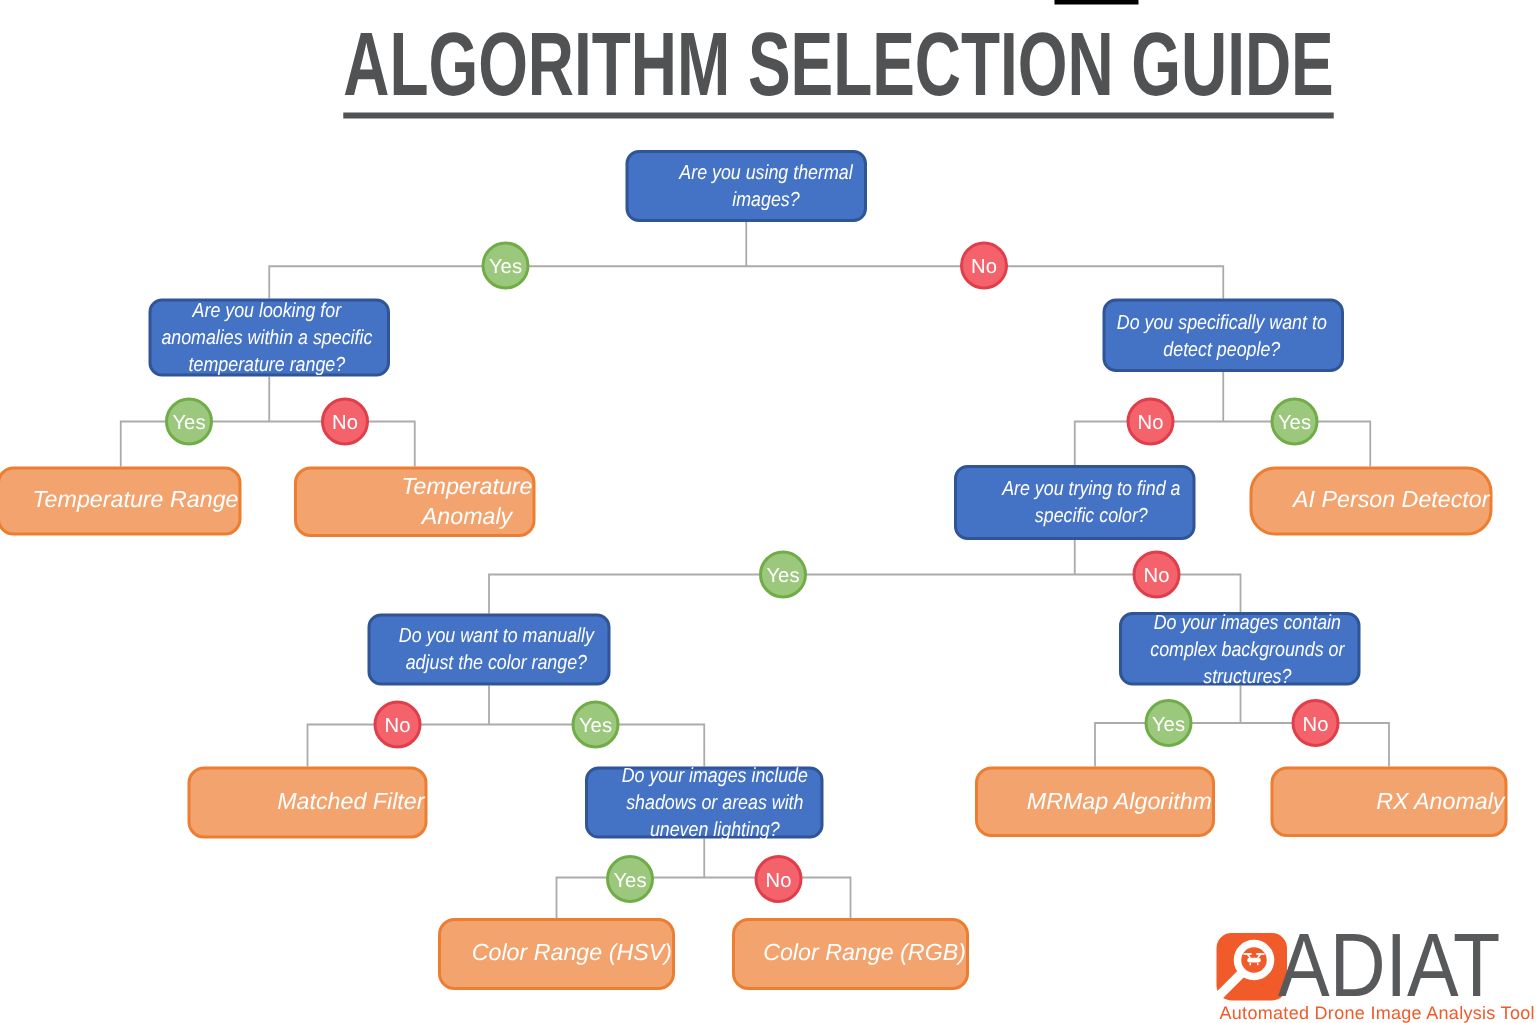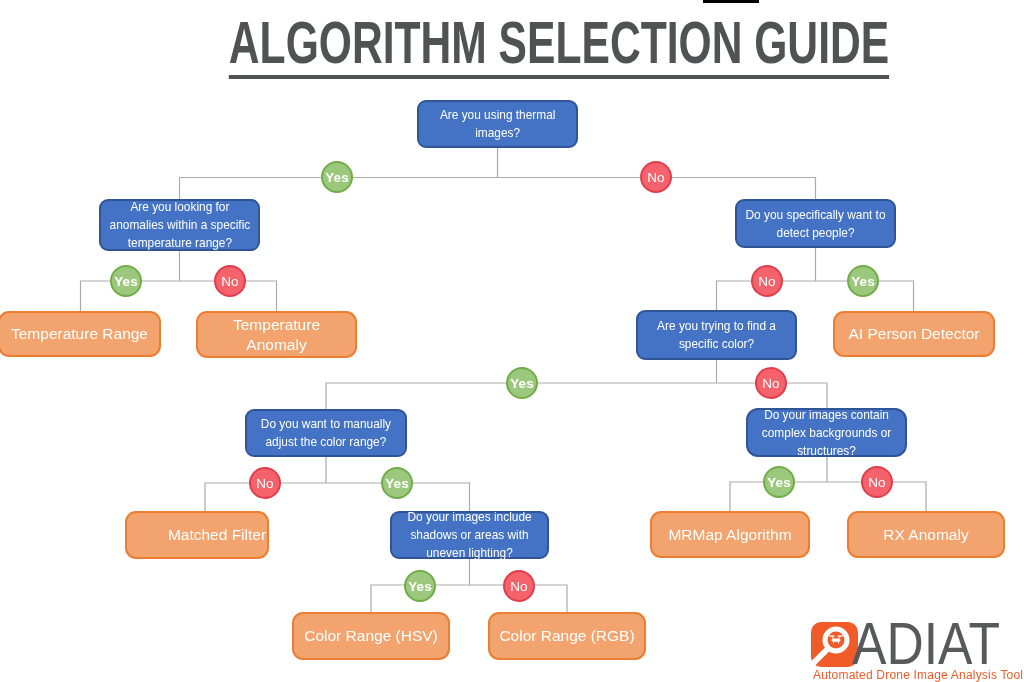--- a/index.html
+++ b/index.html
@@ -3,40 +3,40 @@
 <meta charset="utf-8">
 <style>
   html,body { margin:0; padding:0; }
   body { width:1024px; height:682px; background:#fff; font-family:"Liberation Sans", sans-serif; overflow:hidden; }
   #stage { position:relative; width:1024px; height:682px; }
   #artifact { position:absolute; left:703px; top:0; width:56px; height:3px; background:#000; }
   #title-wrap { position:absolute; left:0; top:12px; width:1024px; text-align:right; }
   #title { display:inline-block; font-size:60px; font-weight:bold; color:#515254; letter-spacing:0px; border-bottom:4px solid #515254; padding-bottom:2px; line-height:1.02; transform:scaleX(0.71); transform-origin:center top; white-space:nowrap; }
   #lines { position:absolute; left:0; top:0; width:1024px; height:682px; }
   #lines path { fill:none; stroke:var(--line); stroke-width:1.2px; }
-  .q, .r { position:absolute; display:flex; align-items:center; justify-content:center; text-align:center; color:#fff; box-sizing:border-box; }
+  .q, .r { position:absolute; display:flex; align-items:center; justify-content:flex-end; text-align:center; color:#fff; box-sizing:border-box;font-style:italic; }
   .q { background:var(--question-fill); border:2px solid var(--question-border); border-radius:9px; font-size:13.5px; line-height:18px; }
   .r { background:var(--result-fill); border:2px solid var(--result-border); border-radius:11px; font-size:15.5px; line-height:19.5px; }
   .q .txt { display:block; white-space:pre; transform:scaleX(0.88); transform-origin:center; }
   .r .txt { display:block; white-space:pre; }
   .badge { position:absolute; width:32px; height:32px; border-radius:50%; display:flex; align-items:center; justify-content:center; color:#fff; font-size:13.5px; box-sizing:border-box; border:2px solid; }
-  .badge.yes { background:var(--yes-fill); border-color:var(--yes-border);font-weight:bold; }
+  .badge.yes { background:var(--yes-fill); border-color:var(--yes-border); }
   .badge.no  { background:var(--no-fill);  border-color:var(--no-border); }
 
   #n-thermal      { left:417px; top:100px; width:161px; height:48px; }
   #n-temp-q       { left:99px;  top:199px; width:161px; height:52px; }
   #n-people       { left:735px; top:199px; width:161px; height:49px; }
   #n-color        { left:636px; top:310px; width:161px; height:50px; }
   #n-adjust       { left:245px; top:409px; width:162px; height:48px; }
-  #n-complex      { left:746px; top:408px; width:161px; height:49px;border-radius:12px; }
+  #n-complex      { left:746px; top:408px; width:161px; height:49px; }
   #n-shadows      { left:390px; top:511px; width:159px; height:48px; }
   #n-temp-range   { left:-2px;  top:311px; width:163px; height:46px; }
   #n-temp-anomaly { left:196px; top:311px; width:161px; height:47px; }
-  #n-ai-person    { left:833px; top:311px; width:162px; height:46px; }
-  #n-matched      { left:125px; top:511px; width:144px; height:48px;padding-left:40px; }
+  #n-ai-person    { left:833px; top:311px; width:162px; height:46px;border-radius:17px; }
+  #n-matched      { left:125px; top:511px; width:160px; height:48px;padding-left:40px; }
   #n-mrmap        { left:650px; top:511px; width:160px; height:47px; }
   #n-rx           { left:847px; top:511px; width:158px; height:47px; }
   #n-hsv          { left:292px; top:612px; width:158px; height:48px; }
   #n-rgb          { left:488px; top:612px; width:158px; height:48px; }
 
   #b-yes1 { left:321px; top:161px; } #b-no1 { left:640px; top:161px; }
   #b-yes2 { left:110px; top:265px; } #b-no2 { left:214px; top:265px; }
   #b-no3  { left:751px; top:265px; } #b-yes3 { left:847px; top:265px; }
   #b-yes4 { left:506px; top:367px; } #b-no4 { left:755px; top:367px; }
   #b-no5  { left:249px; top:467px; } #b-yes5 { left:381px; top:467px; }

